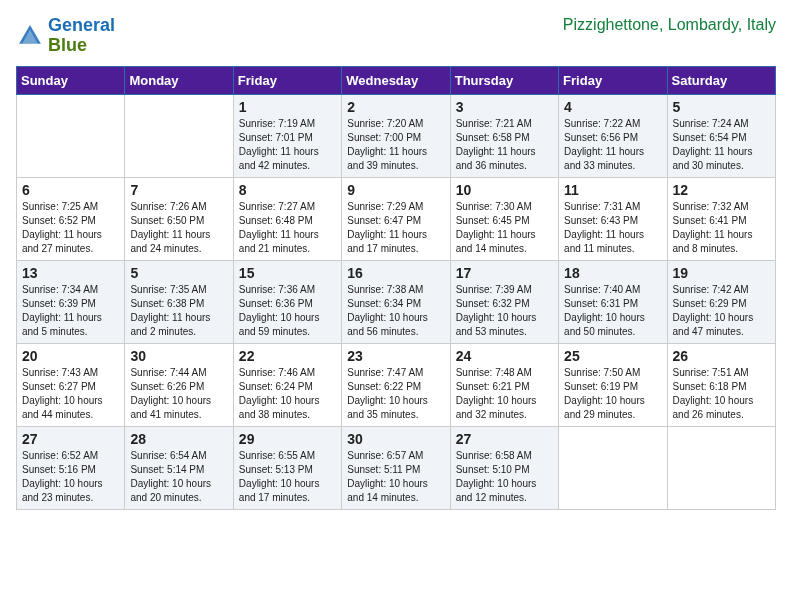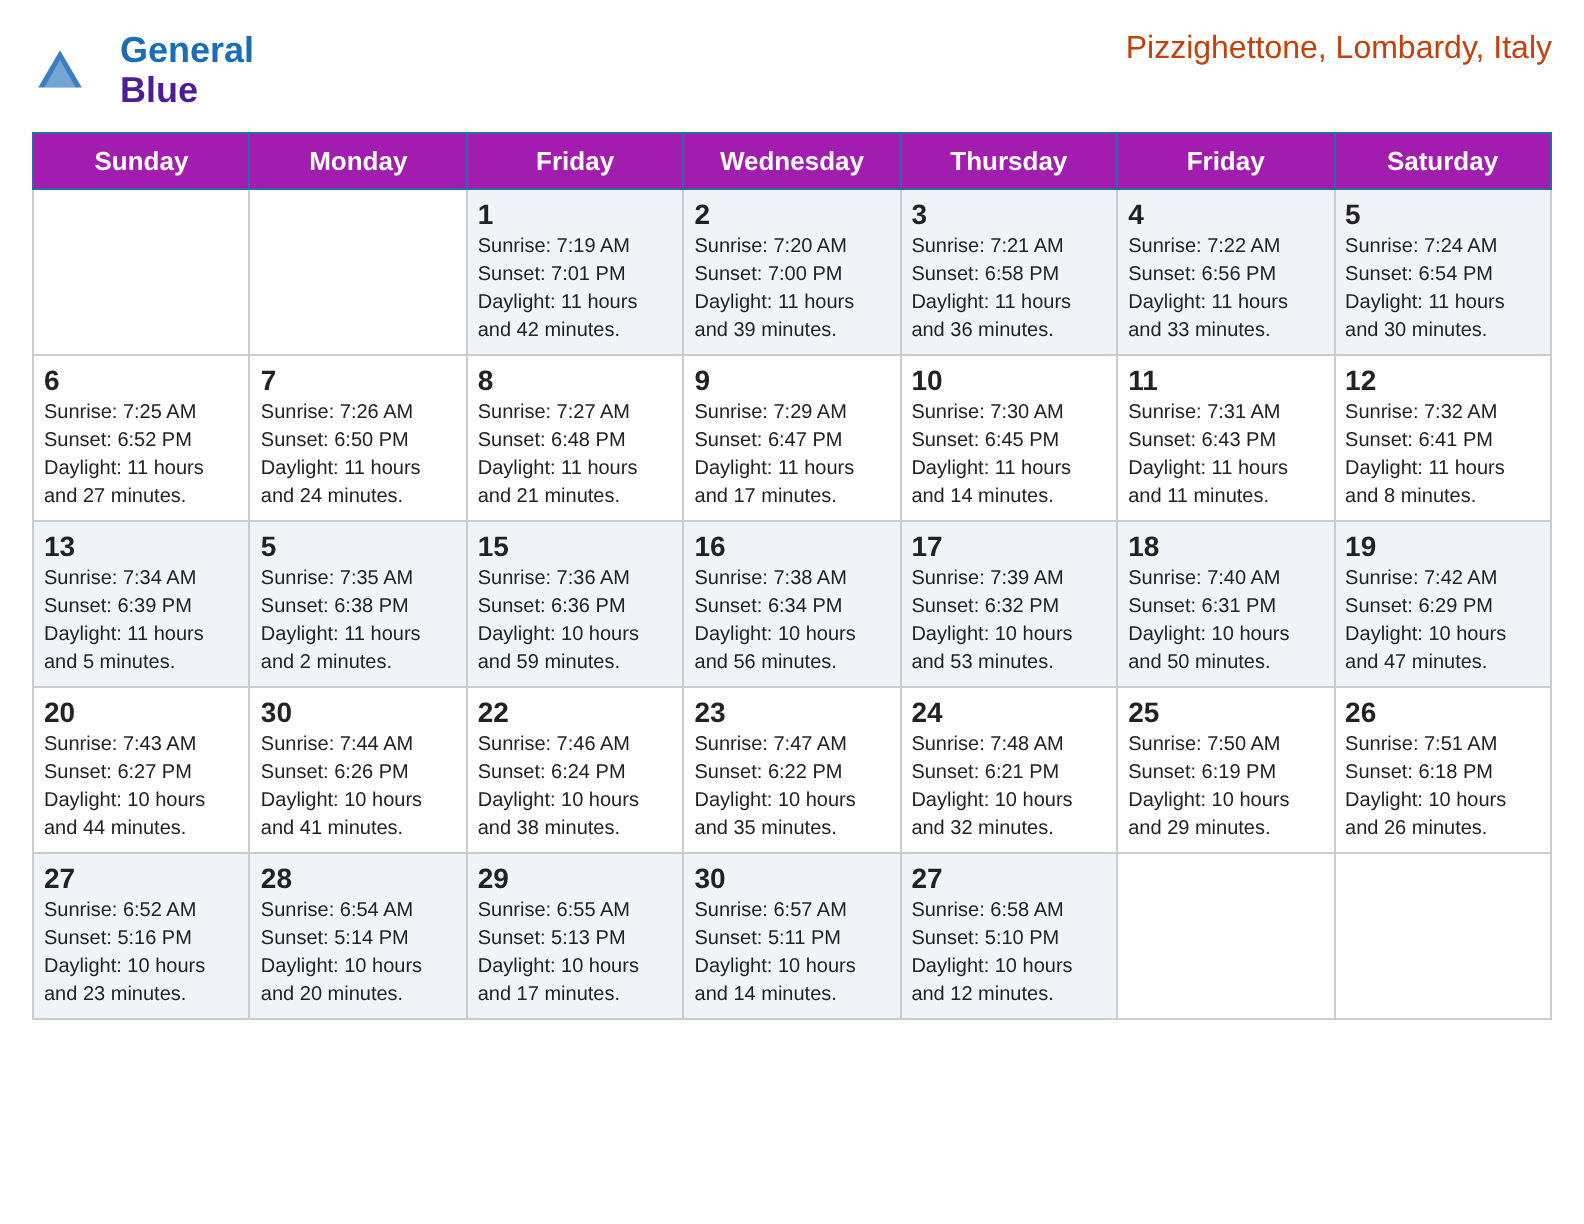--- a/index.html
+++ b/index.html
@@ -12,21 +12,21 @@
     }
     .header {
       display: flex;
       justify-content: space-between;
       align-items: flex-start;
       margin-bottom: 10px;
     }
     .logo {
       display: flex;
       align-items: center;
-      gap: 16px;
+      gap: 4px;
     }
     .logo-text {
       font-size: 18px;
       font-weight: bold;
       color: #1a1a1a;
       line-height: 1.1;
     }
     .logo-text span {
       color: #1a6eb5;
     }
@@ -37,34 +37,34 @@
     .title-block {
       text-align: right;
     }
     .month-title {
       font-size: 32px;
       font-weight: bold;
       color: #1a1a1a;
     }
     .location-title {
       font-size: 16px;
-      color: #c2410c;
+      color: #15803d;
     }
     table {
       width: 100%;
       border-collapse: collapse;
       table-layout: fixed;
     }
     thead th {
-      background: #a21caf;
+      background: #4c1d95;
       color: #fff;
       font-size: 13px;
       font-weight: bold;
       padding: 6px 4px;
-      text-align: center;
+      text-align: left;
       border: 1px solid #2a6aaa;
     }
     tbody td {
       vertical-align: top;
       border: 1px solid #ccc;
       padding: 4px 5px;
       font-size: 11px;
       color: #222;
       height: 80px;
       background: #fff;
@@ -90,21 +90,21 @@
 <body>
 
 <div class="header">
   <div class="logo">
     <svg class="logo-icon" viewBox="0 0 36 36">
       <polygon points="18,4 32,28 4,28" fill="#3a7fc1"></polygon>
       <polygon points="18,10 28,28 8,28" fill="#fff" opacity="0.3"></polygon>
     </svg>
     <div class="logo-text">
       <div><span>General</span></div>
-      <div><span style="color:#4c1d95;">Blue</span></div>
+      <div><span style="color:#4d7c0f;">Blue</span></div>
     </div>
   </div>
   <div class="title-block">
     <div class="location-title">Pizzighettone, Lombardy, Italy</div>
   </div>
 </div>
 
 <table>
   <thead>
     <tr>

